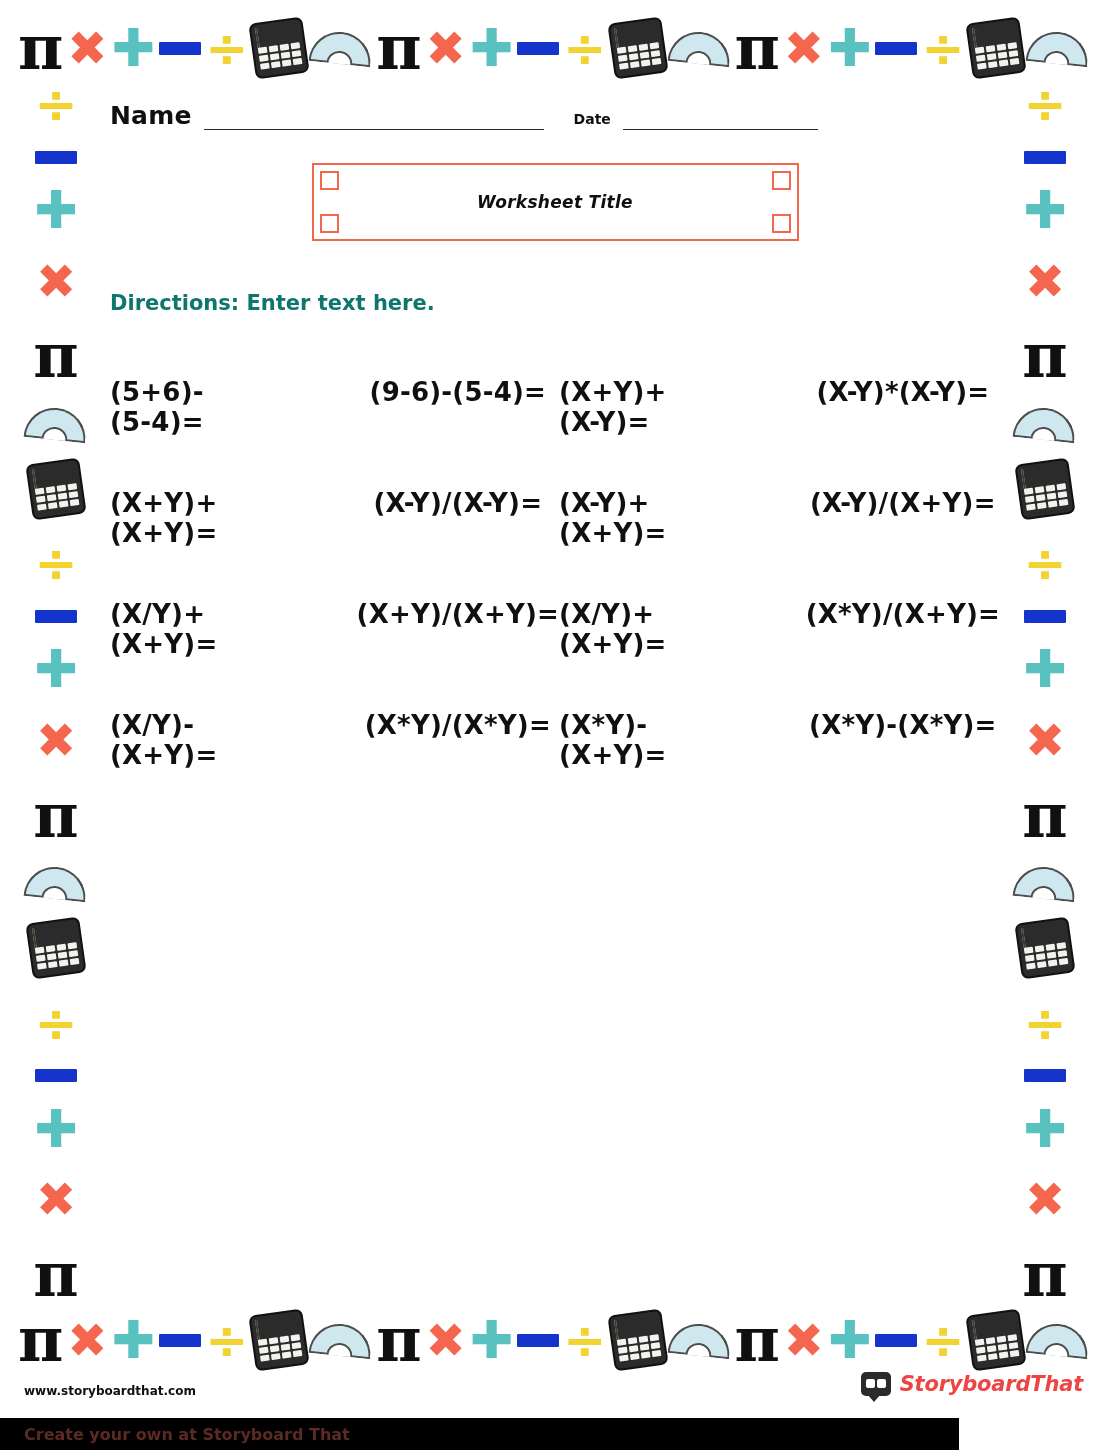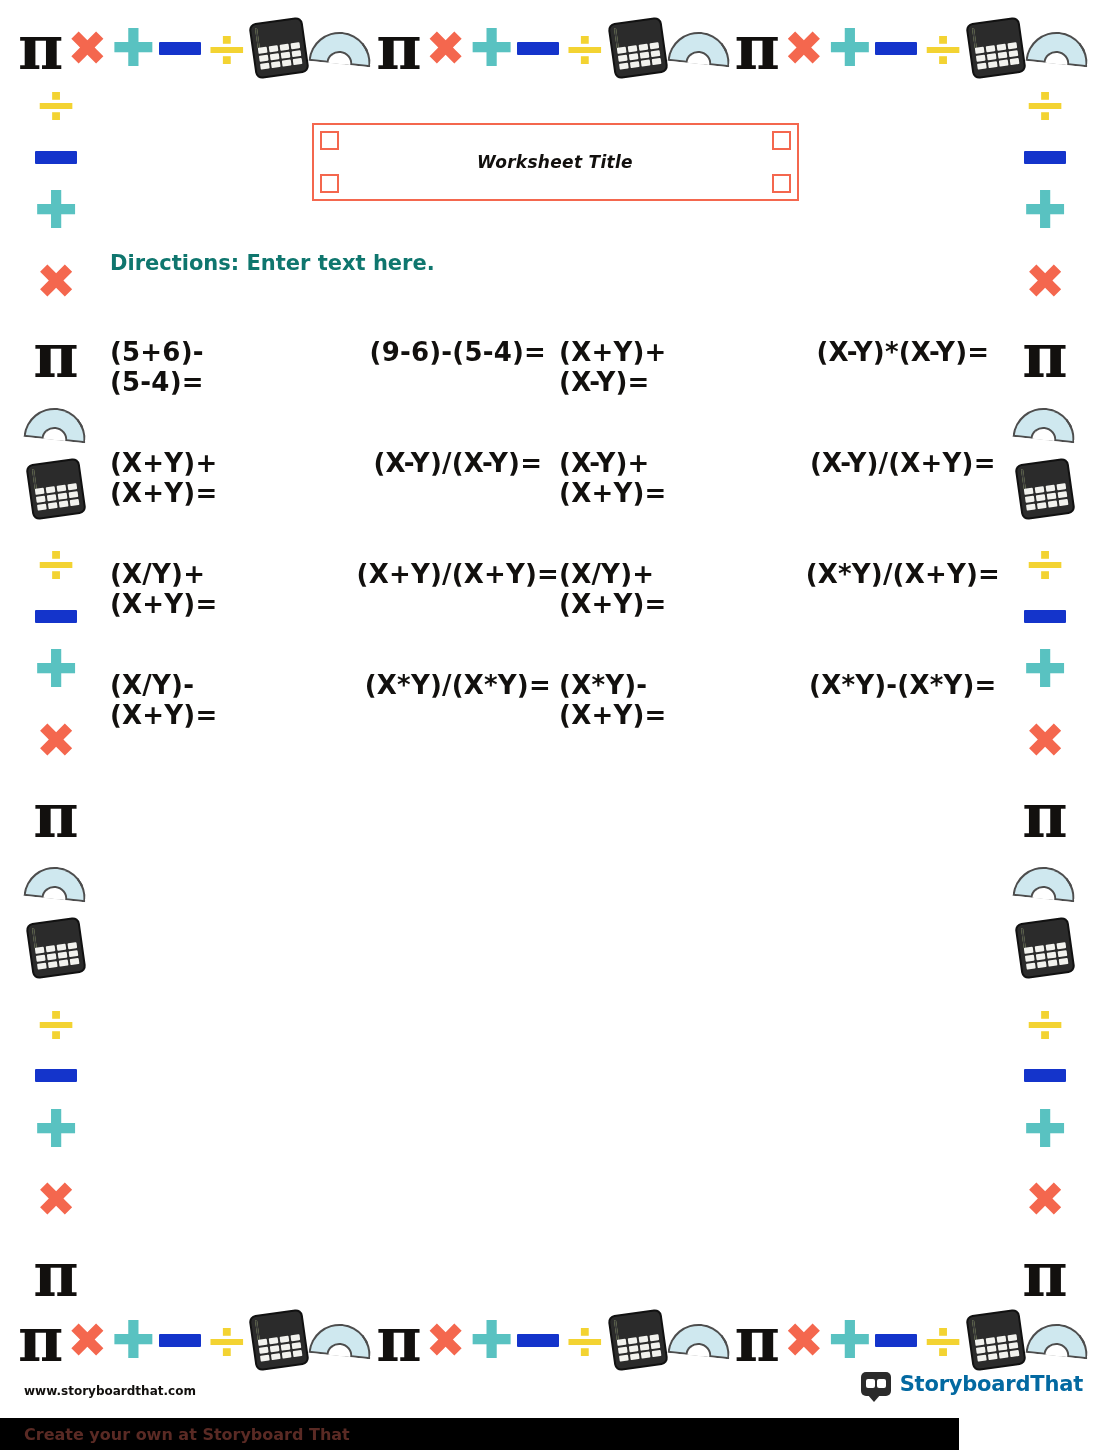--- a/index.html
+++ b/index.html
@@ -262,22 +262,23 @@
     width: 9px;
     height: 9px;
     background: #ffffff;
     border-radius: 2px;
     top: 7px;
   }
   .brand .bubble i.second { left: 16px; }
   .brand-name {
     font-size: 21px;
     font-weight: 700;
-    color: #0369a1;
+    color: #ef4444;
     letter-spacing: -0.2px;
+    font-style: italic;
   }
 
   .bottom-strip {
     position: absolute;
     left: 0;
     top: 1418px;
     width: 959px;
     height: 32px;
     background: #000000;
     color: #3a1f1f;
@@ -546,20 +547,26 @@
           <i></i>
           <i></i>
           <i></i>
         </span>
     </span>
     <span class="protractor"></span>
   </div>
 
   <div class="content">
 
+    <div class="name-row">
+      <span class="name-label">Name</span>
+      <span class="name-line" placeholder=""></span>
+      <span class="date-label">Date</span>
+      <span class="date-line" placeholder=""></span>
+    </div>
 
     <div class="title-box">
       <span class="corner c-tl"></span>
       <span class="corner c-bl"></span>
       <span class="corner c-tr"></span>
       <span class="corner c-br"></span>
       <span class="title-text">Worksheet Title</span>
     </div>
 
     <div class="directions">Directions: Enter text here.</div>

